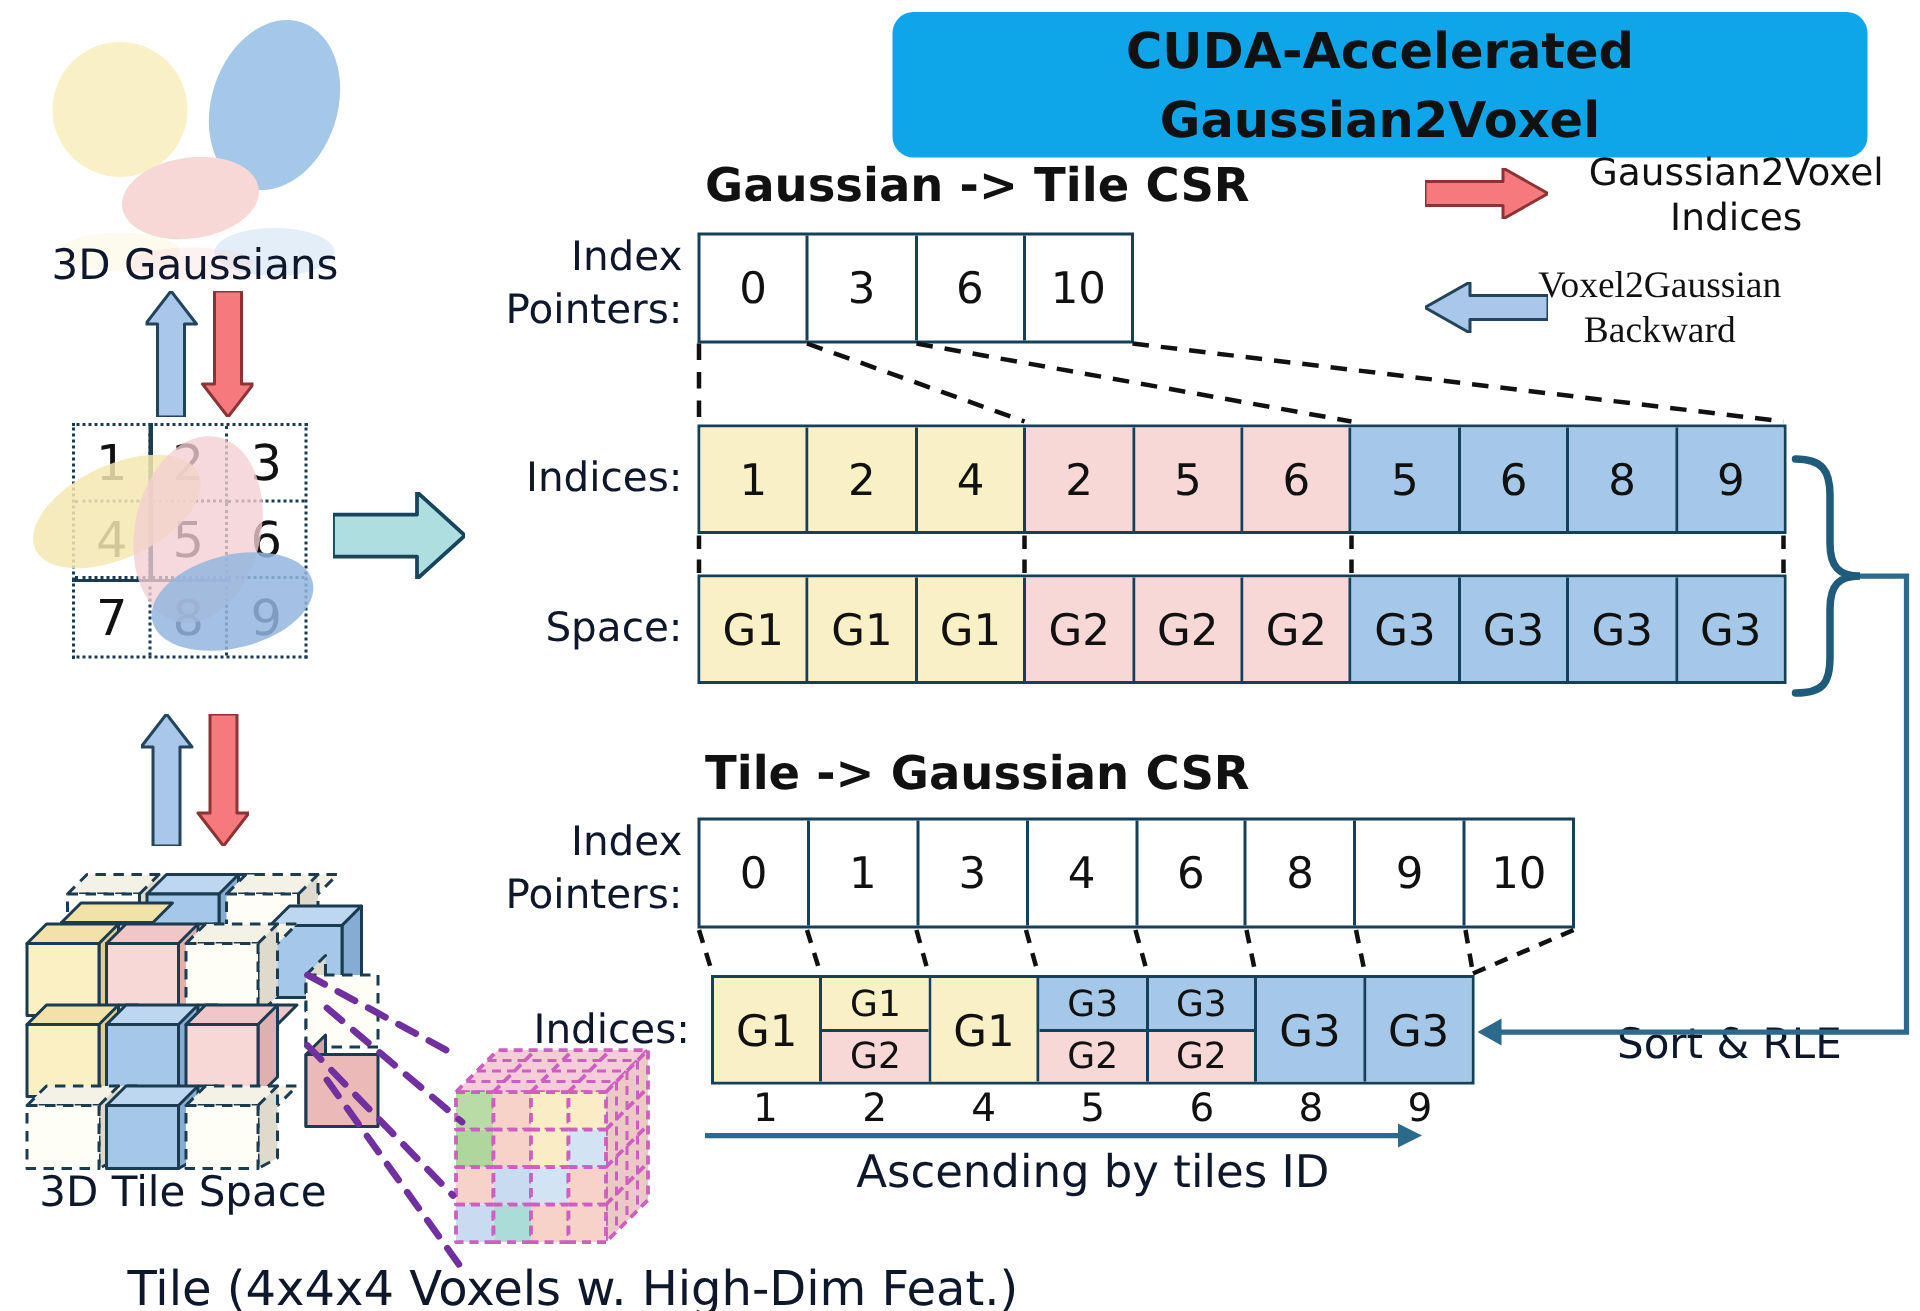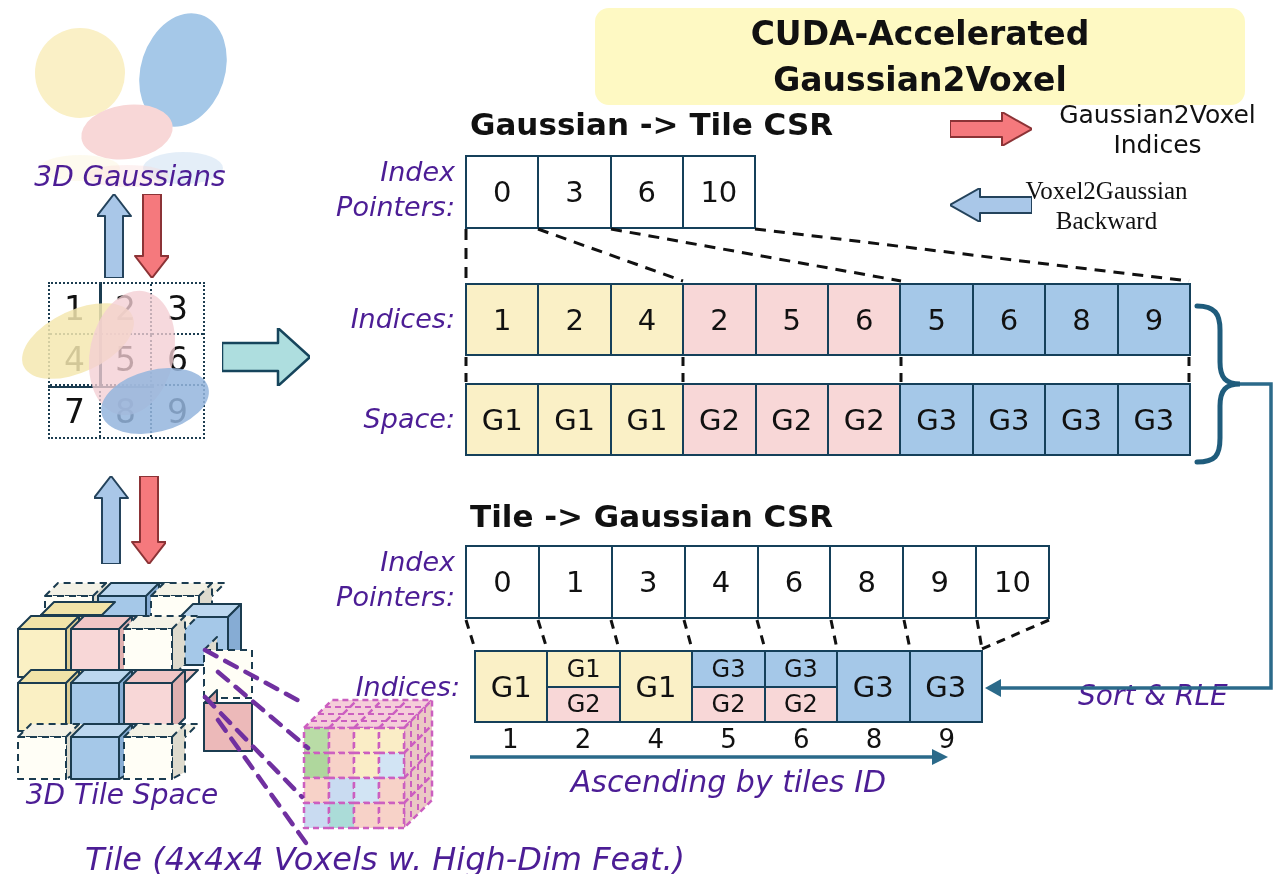--- a/index.html
+++ b/index.html
@@ -1,35 +1,35 @@
 <!DOCTYPE html>
 <html><head>
 <meta charset="utf-8">
 <style>
   html,body{margin:0;padding:0;background:#fff;}
   #canvas{position:relative;width:1280px;height:874px;background:#ffffff;overflow:hidden;
           font-family:"DejaVu Sans","Liberation Sans",sans-serif;color:#111;}
   .abs{position:absolute;}
-  .lbl{position:absolute;color:#4c1d95;font-style:italic;}
+  .lbl{position:absolute;color:#0f172a;}
   .ctr{text-align:center;}
   .rgt{text-align:right;}
   
   .row{position:absolute;display:flex;border:2.5px solid #15405a;background:#fff;box-sizing:border-box;}
   .row .c{flex:1;display:flex;align-items:center;justify-content:center;font-size:29px;
           border-right:2px solid #15405a;box-sizing:border-box;}
   .row .c:last-child{border-right:none;}
   .c.y{background:#FAF0C6;} .c.p{background:#F8D7D7;} .c.b{background:#A5C8E8;}
   .c.split{flex-direction:column;}
   .half{flex:1;width:100%;display:flex;align-items:center;justify-content:center;font-size:24px;box-sizing:border-box;}
   .half.top{border-bottom:2.5px solid #15405a;}
   .half.y{background:#FAF0C6;} .half.p{background:#F8D7D7;} .half.b{background:#A5C8E8;}
   .tilenums{position:absolute;display:flex;}
   .tilenums .t{flex:1;text-align:center;font-size:26px;}
   
-  #titlebox{position:absolute;left:595px;top:8px;width:650px;height:97px;background:#fef9c3;
+  #titlebox{position:absolute;left:595px;top:8px;width:650px;height:97px;background:#0ea5e9;
             border-radius:14px;display:flex;flex-direction:column;align-items:center;justify-content:center;}
   #titlebox div{font-size:33px;font-weight:bold;line-height:1.38;}
   .heading{position:absolute;font-size:31px;font-weight:bold;}
   
   #grid{position:absolute;left:48px;top:282px;width:157px;height:157px;}
   #gridcells{position:absolute;left:0;top:0;width:157px;height:157px;display:grid;
              grid-template-columns:repeat(3,1fr);grid-template-rows:repeat(3,1fr);
              border:2px dotted #1b3c50;box-sizing:border-box;}
   #gridcells .gc{display:flex;align-items:center;justify-content:center;font-size:33px;
                  border-right:2px dotted #1b3c50;border-bottom:2px dotted #1b3c50;box-sizing:border-box;}

